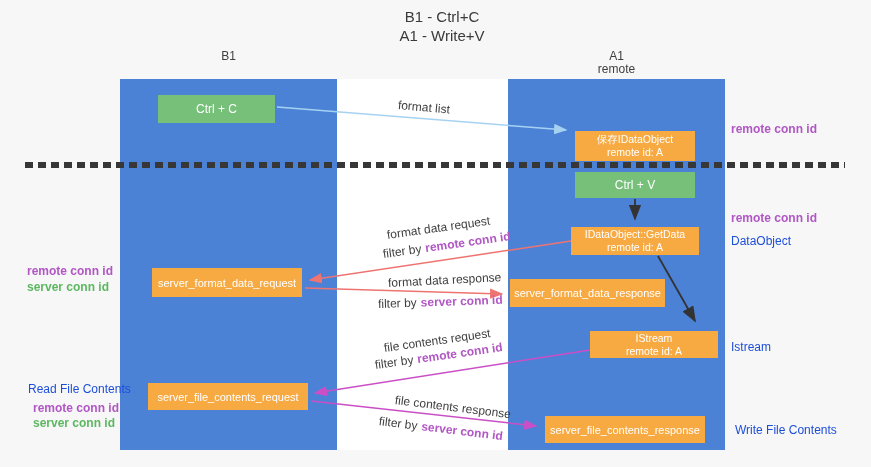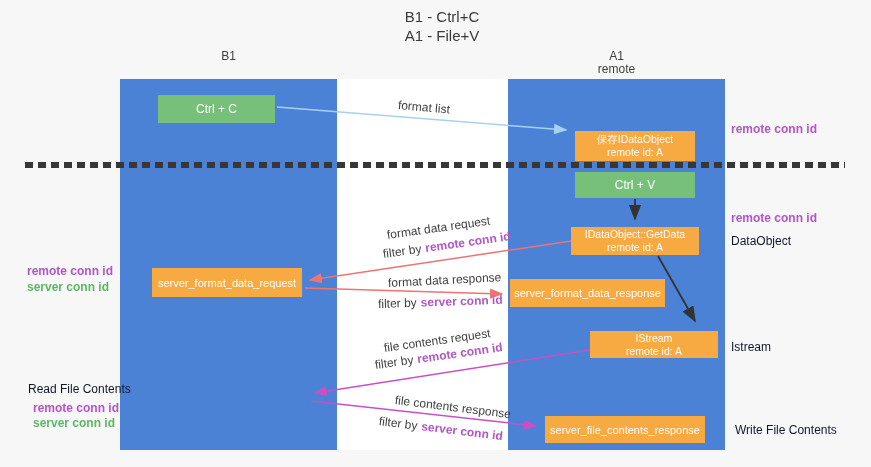--- a/index.html
+++ b/index.html
@@ -44,33 +44,33 @@
   .node .single{font-size:11px;}
   .node.keybox .single{font-size:12px;}
   svg.arrows{position:absolute;left:0;top:0;z-index:4;}
   .edge-label{
     position:absolute;font-size:12px;color:#3f3f3f;white-space:nowrap;z-index:6;
     transform-origin:left center;
   }
   .edge-label .flt{margin-right:4px;}
   .conn-purple{color:#b157c4;font-weight:bold;}
   .side-label{
-    position:absolute;font-size:12px;color:#0f172a;white-space:nowrap;z-index:6;
+    position:absolute;font-size:12px;color:#1d4ed8;white-space:nowrap;z-index:6;
   }
   .side-label.bold-purple{color:#b157c4;font-weight:bold;}
   .side-label.bold-green{color:#5cb860;font-weight:bold;}
 </style>
 </head>
 <body>
 
 <div id="stage">
 
   <div class="diagram-title">
     <div>B1 - Ctrl+C</div>
-    <div>A1 - File+V</div>
+    <div>A1 - Write+V</div>
   </div>
 
   <div class="lane" style="left:337px;width:171px;"></div>
 
   <div class="column" style="left:120px;"></div>
   <div class="column" style="left:508px;"></div>
 
   <div class="col-header" style="left:120px;">
     <div>B1</div>
   </div>
@@ -129,20 +129,23 @@
 
   <div class="node orange" style="left:510px;top:279px;width:155px;height:28px;">
     <div class="single">server_format_data_response</div>
   </div>
 
   <div class="node orange" style="left:590px;top:331px;width:128px;height:27px;">
     <div class="l1">IStream</div>
     <div class="l2">remote id: A</div>
   </div>
 
+  <div class="node orange" style="left:148px;top:383px;width:160px;height:27px;">
+    <div class="single">server_file_contents_request</div>
+  </div>
 
   <div class="node orange" style="left:545px;top:416px;width:160px;height:27px;">
     <div class="single">server_file_contents_response</div>
   </div>
 
   <div class="edge-label" style="left:398px;top:98px;transform:rotate(5deg);">format list</div>
 
   <div class="edge-label" style="left:387px;top:228px;transform:rotate(-8deg);">format data request</div>
   <div class="edge-label" style="left:383px;top:247px;transform:rotate(-8deg);">
     <span class="flt">filter by</span><span class="conn-purple">remote conn id</span>

